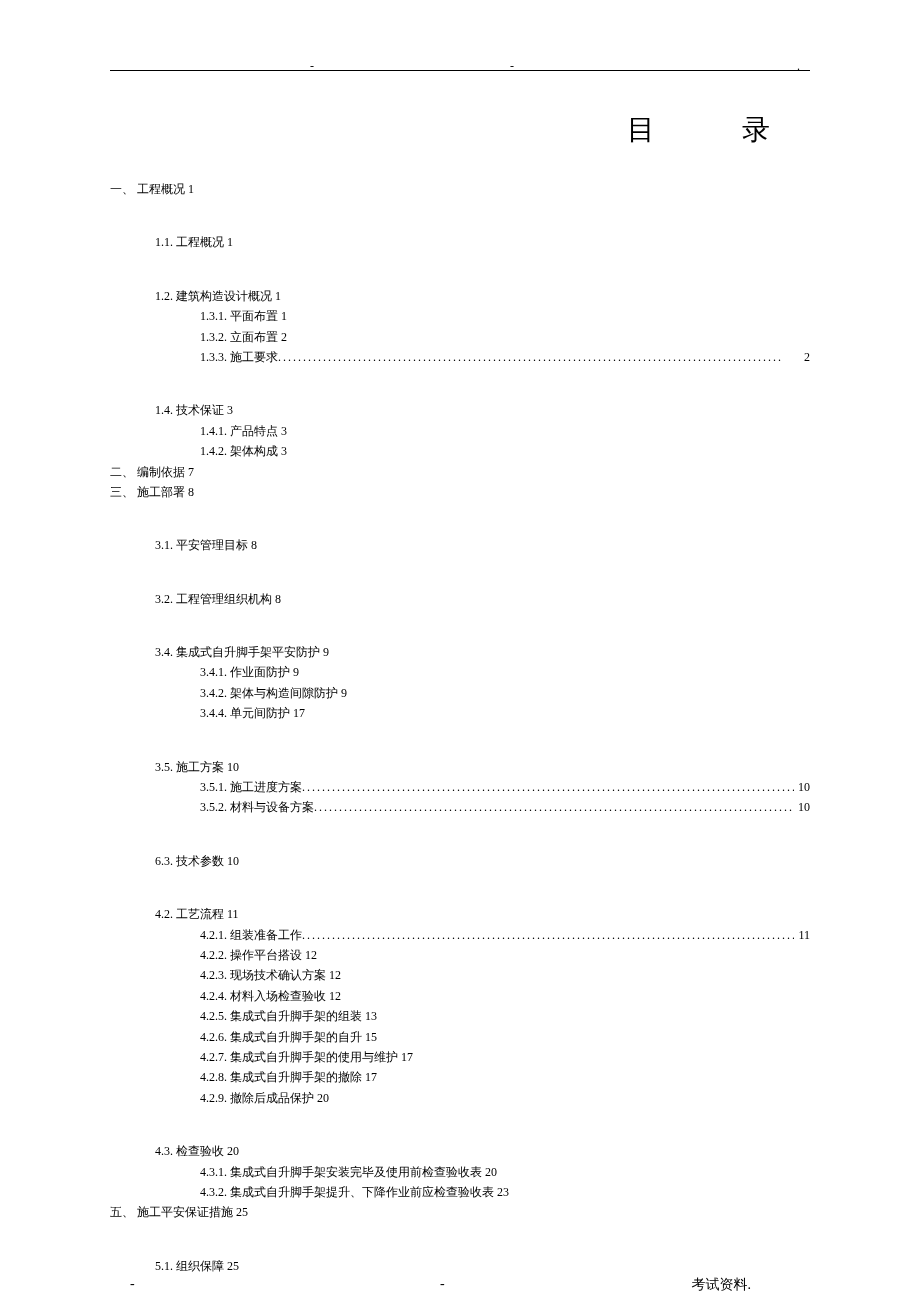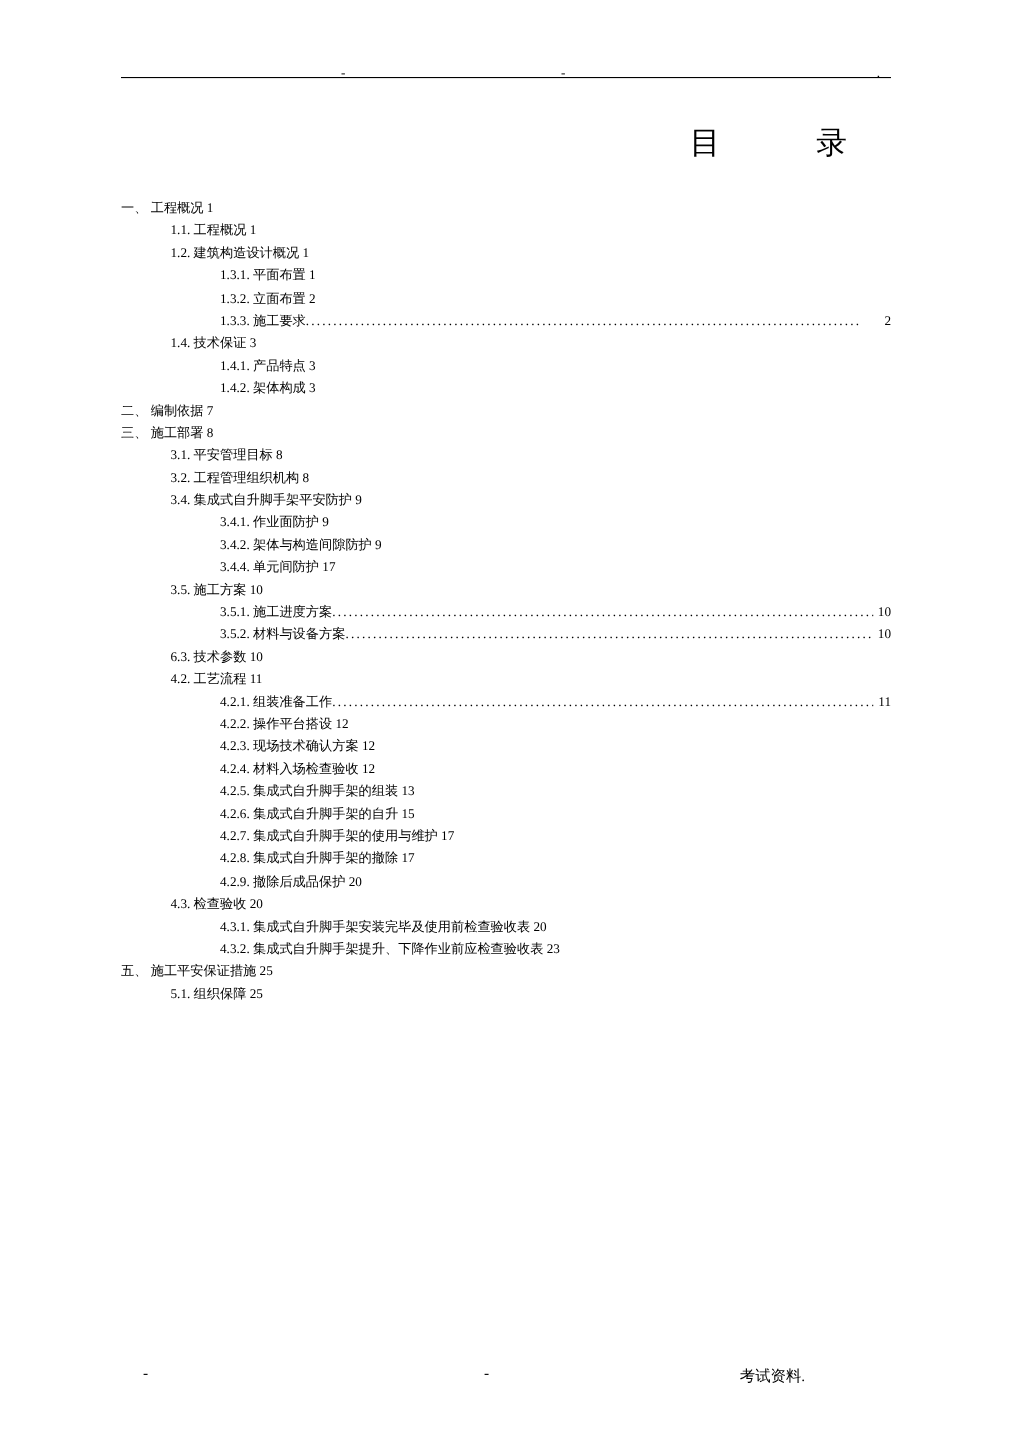--- a/index.html
+++ b/index.html
@@ -45,21 +45,21 @@
       font-size: 28px;
       letter-spacing: 40px;
       margin-bottom: 30px;
       font-family: "SimSun", serif;
     }
     .toc {
       font-size: 12px;
       line-height: 1.7;
     }
     .lvl0 { margin-left: 0px; }
-    .lvl1 { margin-left: 45px; }
+    .lvl1 { margin-left: 45px; margin-top: 33px; }
     .lvl2 { margin-left: 90px; }
     .entry {
       white-space: nowrap;
       overflow: hidden;
     }
     .entry.dotted {
       display: flex;
       align-items: flex-start;
     }
     .entry.dotted .label {
@@ -79,21 +79,21 @@
     }
     .footer {
       position: absolute;
       bottom: 60px;
       left: 110px;
       right: 110px;
       font-size: 14px;
     }
     .footer .dash-l { position: absolute; left: 20px; }
     .footer .dash-m { position: absolute; left: 330px; }
-    .footer .label { position: absolute; right: 78px; text-align: right; }
+    .footer .label { position: absolute; right: 59px; text-align: right; }
   </style>
 </head>
 <body>
 
 <div class="page">
   <div class="top-rule">
       <span class="mid">-</span>
     </div>
   <div class="title">目 录</div>
   <div class="toc" id="toc-container">

